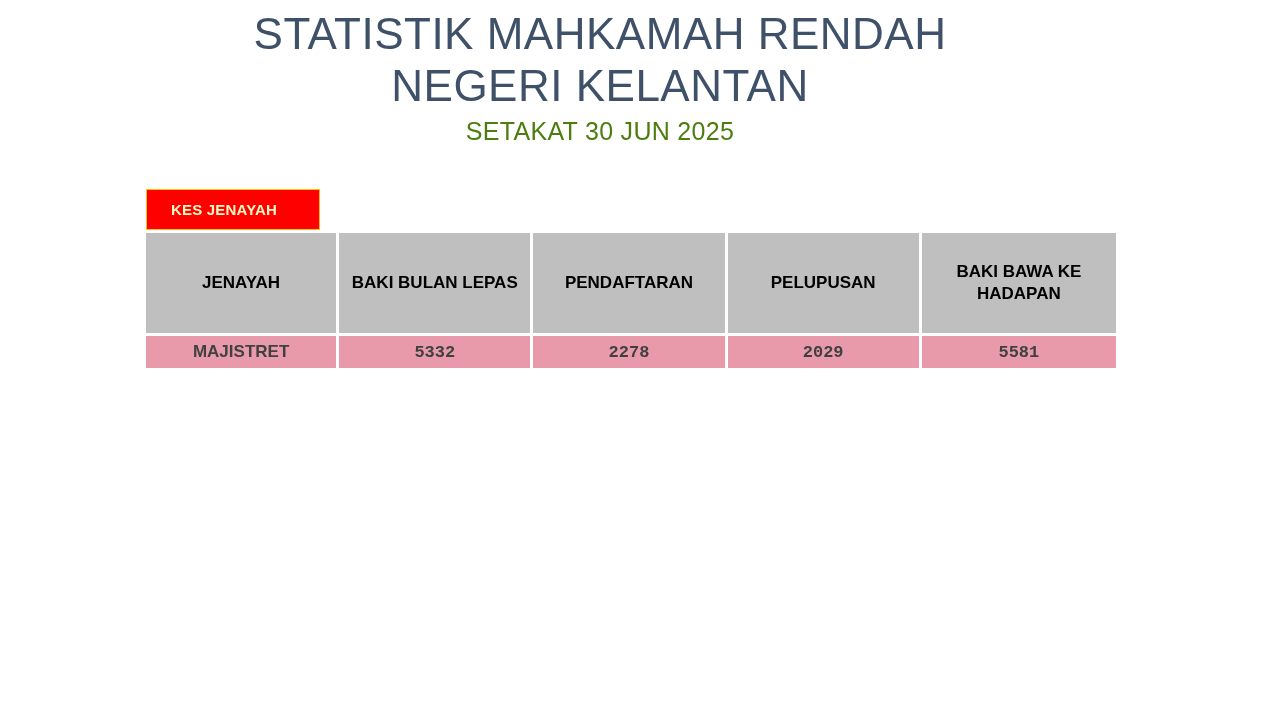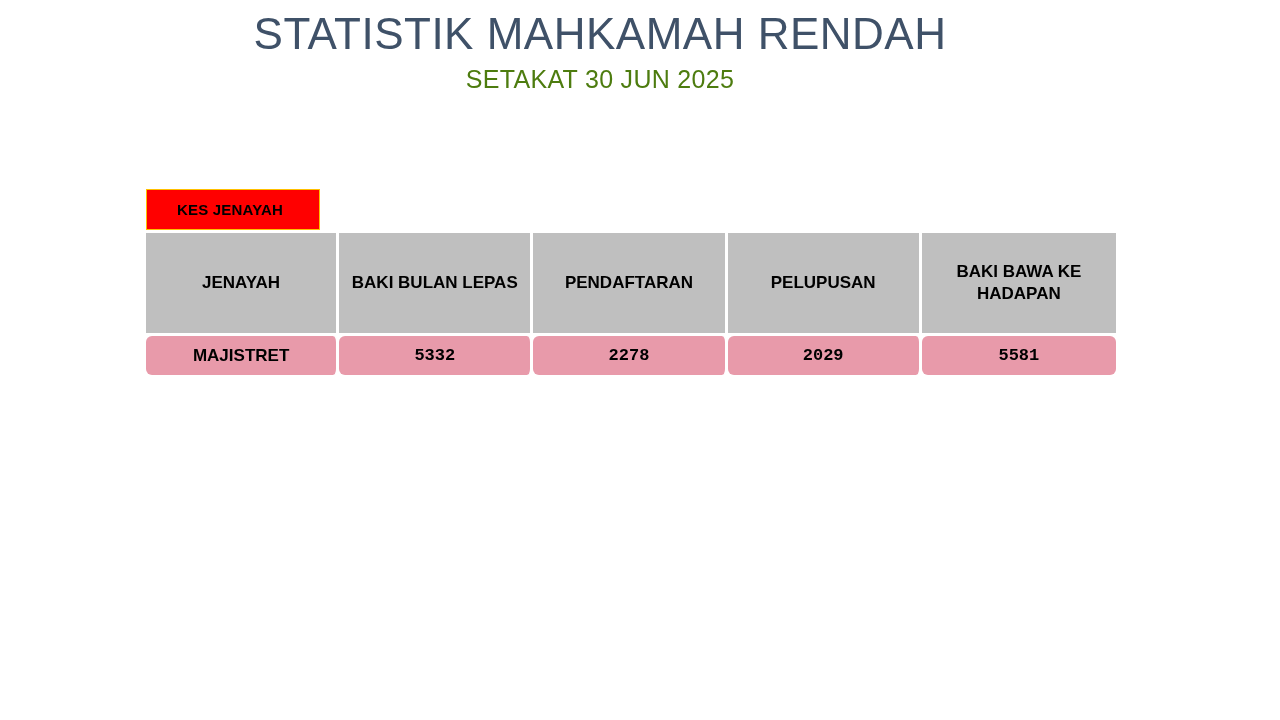--- a/index.html
+++ b/index.html
@@ -48,25 +48,25 @@
     top: 189px;
     width: 174px;
     height: 41px;
     background: #FF0000;
     border: 1px solid #FFC000;
     box-sizing: border-box;
     display: flex;
     align-items: center;
   }
   .badge-label {
-    color: #000000;
+    color: #fef9c3;
     font-size: 15px;
     font-weight: bold;
     letter-spacing: 0.2px;
-    padding-left: 30px;
+    padding-left: 24px;
   }
 
   
   .stats-table {
     position: absolute;
     left: 146px;
     top: 233px;
     width: 970px;
     border-collapse: separate;
     border-spacing: 0;
@@ -90,40 +90,40 @@
   .stats-table thead th {
     background: #BFBFBF;
     color: #000000;
     font-size: 17px;
     font-weight: bold;
     height: 100px;
     line-height: 22px;
   }
   .stats-table tbody td {
     background: #E89AAA;
-    color: #000000;
-    height: 39px;
+    color: #404040;
+    height: 32px;
     font-size: 17px;
     font-weight: bold;
-    border-radius: 6px;
   }
   .stats-table tbody td.value-cell {
     font-weight: 600;
     font-family: Liberation Mono, monospace;
   }
 
   
   .col-court { width: 193px; }
   .col-data  { width: 194px; }
 </style>
 </head>
 <body>
 
 <div class="title-block">
   <div class="title-line">STATISTIK MAHKAMAH RENDAH</div>
+  <div class="title-line">NEGERI KELANTAN</div>
   <div class="subtitle-line">SETAKAT 30 JUN 2025</div>
 </div>
 
 <div class="badge">
   <span class="badge-label">KES JENAYAH</span>
 </div>
 
 <table class="stats-table">
   <colgroup>
     <col class="col-court">

